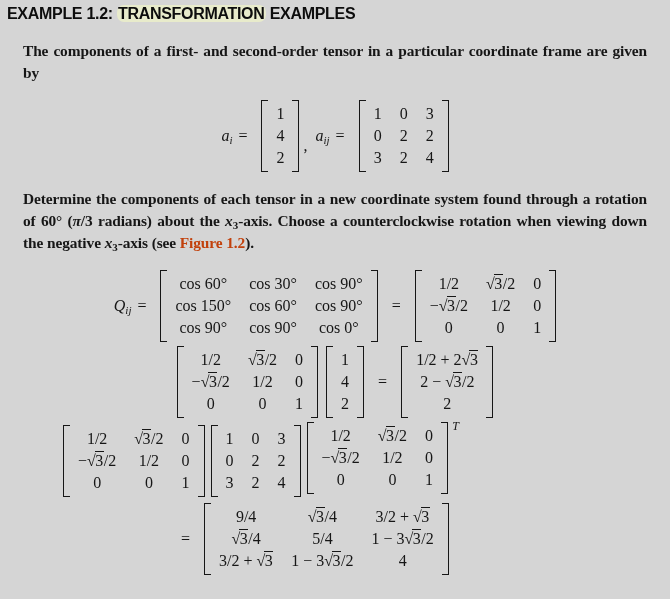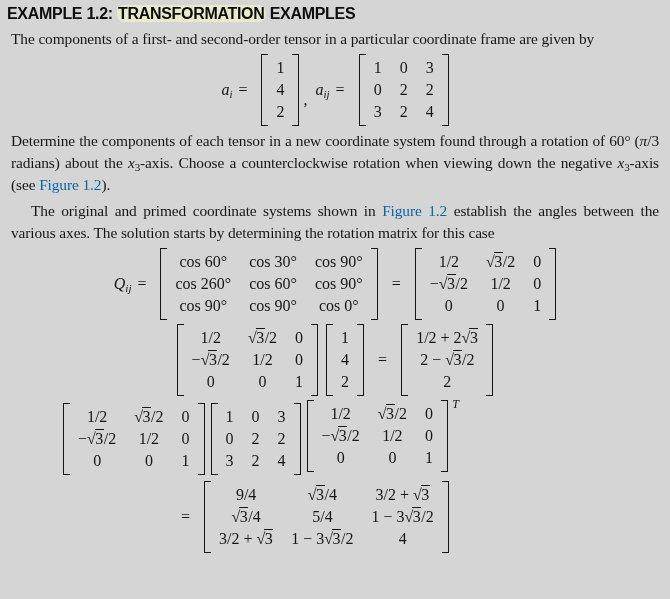--- a/index.html
+++ b/index.html
@@ -18,29 +18,30 @@
   .title{
     margin:0 0 4px 0;
     font-family:"Liberation Sans", sans-serif;
     font-weight:700;
     font-size:16px;
     line-height:20px;
     letter-spacing:-0.3px;
     color:#0d0d0d;
   }
   p.body{
-    margin:4px;
+    margin:16px;
     font-size:15.4px;
     line-height:22px;
     letter-spacing:-0.1px;
     text-align:justify;
+    font-weight:bold;
   }
   p.body.indent{ text-indent:20px; }
   .hl{ background:#e8ebcb; padding:0 1px;border-radius:7px; }
-  .ref-link{ color:#0369a1; }
+  .ref-link{ color:#c2410c; }
   .mi{ font-style:italic; }
   sub.seg-sub{ font-size:11px; line-height:0; vertical-align:-3px; }
   
   .eqrow{
     display:flex; align-items:center; justify-content:center;
     gap:8px; margin:4px 0;
     font-size:16px; line-height:20px;
   }
   .eqrow.left{ justify-content:flex-start; }
   .eq4{ padding-left:56px; gap:6px; }
@@ -100,31 +101,30 @@
           <span class="c">3</span>
           <span class="c">2</span>
           <span class="c">4</span>
         </span>
         <span class="bk br"></span>
       </span>
   </div>
 
   <p class="body"><span>Determine the components of each tensor in a new coordinate system found through a rotation of 60° (</span><span class="mi">π</span><span>/3 radians) about the </span><span class="mi">x</span><sub class="seg-sub">3</sub><span>-axis. Choose a counterclockwise rotation when viewing down the negative </span><span class="mi">x</span><sub class="seg-sub">3</sub><span>-axis (see </span><span class="ref-link">Figure 1.2</span><span>).</span></p>
 
-  <p class="body indent"><span>The original and primed coordinate systems shown in </span><span class="ref-link">Figure 1.2</span><span> establish the angles between the various axes. The solution starts by determining the rotation matrix for this case</span></p>
 
   <div class="eqrow">
     <span class="mlabel"><i class="mi">Q</i><sub class="msub">ij</sub><span class="meq">=</span></span>
     <span class="mx">
         <span class="bk bl"></span>
         <span class="cells" style="grid-template-columns: repeat(3, auto); font-family: Liberation Serif, serif;">
           <span class="c">cos 60°</span>
           <span class="c">cos 30°</span>
           <span class="c">cos 90°</span>
-          <span class="c">cos 260°</span>
+          <span class="c">cos 150°</span>
           <span class="c">cos 60°</span>
           <span class="c">cos 90°</span>
           <span class="c">cos 90°</span>
           <span class="c">cos 90°</span>
           <span class="c">cos 0°</span>
         </span>
         <span class="bk br"></span>
       </span>
     <span class="mlabel"><span class="meq">=</span></span>
     <span class="mx">

